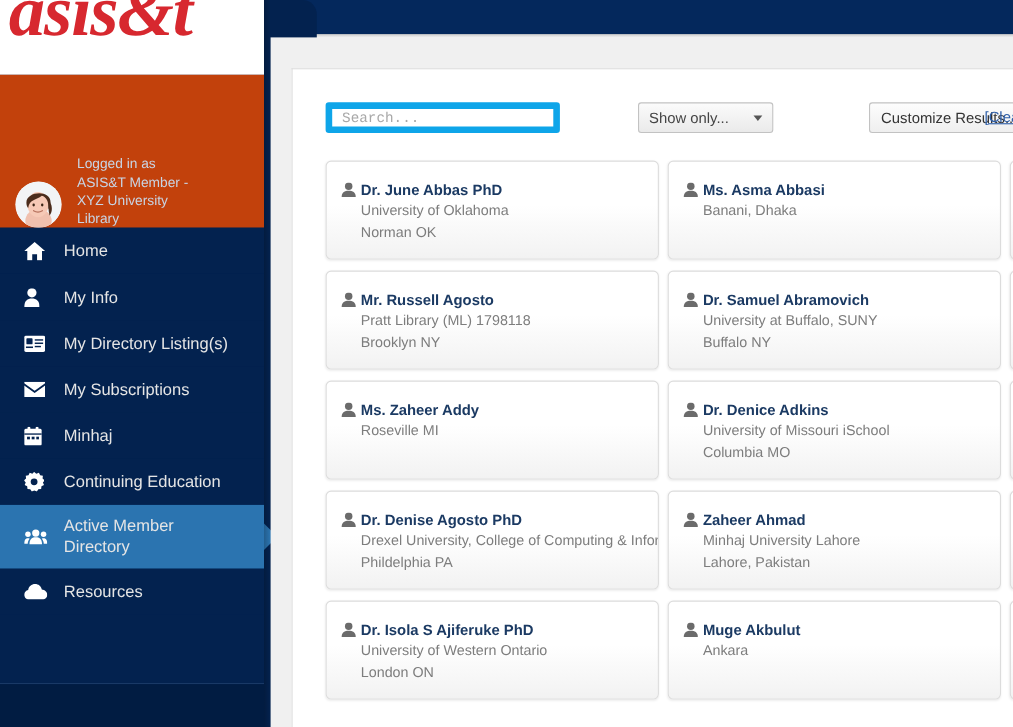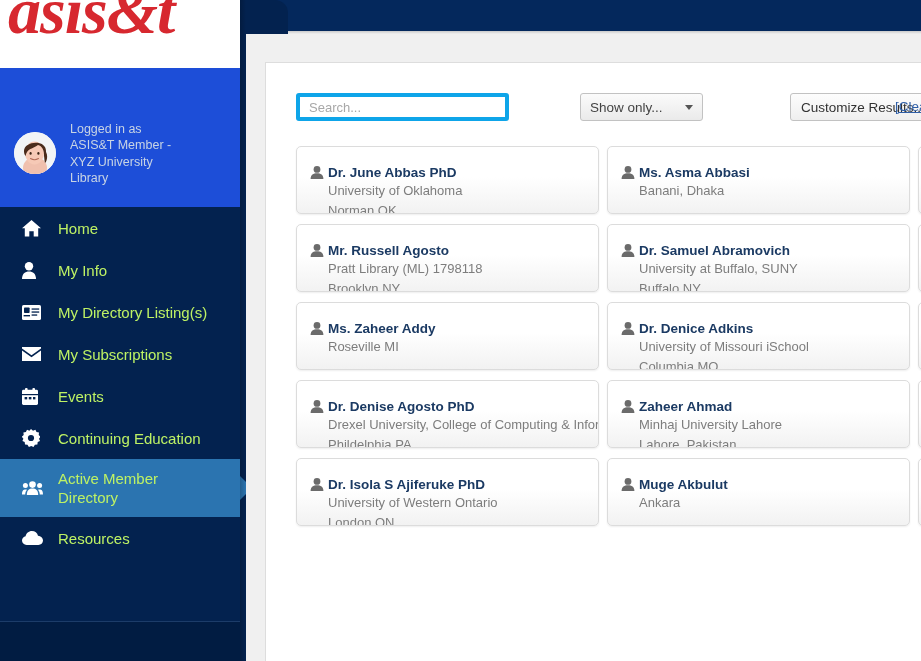--- a/index.html
+++ b/index.html
@@ -67,23 +67,23 @@
     letter-spacing: -1px;
     color: #d7282f;
     line-height: 1;
     white-space: nowrap;
   }
 
   .userbox {
     position: absolute;
     left: 0; top: 68px;
     width: 240px; height: 139px;
-    background: #1d4ed8;
+    background: #c2410c;
     display: flex;
-    align-items: center;
+    align-items: flex-end;
     padding: 30px 12px 0 14px;
   }
   .avatar {
     width: 42px; height: 42px;
     border-radius: 50%;
     flex: 0 0 42px;
     background: #f4f6f8;
     position: relative;
     overflow: hidden;
     margin-top: 1px;
@@ -103,21 +103,21 @@
     position: absolute;
     left: 0; top: 207px;
     width: 240px;
   }
   .navitem {
     position: relative;
     display: flex;
     align-items: center;
     min-height: 42px;
     padding: 10px 12px 10px 22px;
-    color: #bef264;
+    color: #e5e5e5;
     font-size: 15px;
     background: #03224f;
     cursor: pointer;
   }
   .navitem .nav-ico {
     flex: 0 0 26px;
     width: 26px;
     height: 20px;
     display: flex;
     align-items: center;
@@ -177,25 +177,25 @@
 
   .toolbar {
     position: relative;
     height: 34px;
     margin-bottom: 19px;
   }
   .search-input {
     position: absolute;
     left: 0; top: 0;
     width: 213px; height: 28px;
-    border: 4px solid #0ea5e9;
+    border: 6px solid #0ea5e9;
     border-radius: 3px;
     background: #ffffff;
     padding: 0 9px;
-    font-family: Liberation Sans, sans-serif;
+    font-family: Liberation Mono, monospace;
     font-size: 13px;
     color: #555555;
     outline: none;
   }
   .search-input::placeholder { color: #a8a8a8; }
 
   .show-only {
     position: absolute;
     left: 284px; top: 0;
     width: 123px; height: 28px;
@@ -256,21 +256,21 @@
     top: 0;
     width: 303px;
   }
   .col-1 { left: 0; }
   .col-2 { left: 311px; }
   .col-3 { left: 622px; }
 
   .card {
     position: relative;
     width: 303px;
-    height: 68px;
+    height: 90px;
     margin-bottom: 10px;
     border: 1px solid #dcdcdc;
     border-radius: 5px;
     background: linear-gradient(to bottom, #ffffff 0%, #ffffff 45%, #f2f2f2 100%);
     box-shadow: 0 1px 2px rgba(0,0,0,0.07);
     padding: 17px 10px 0 13px;
     overflow: hidden;
   }
   .card-name {
     font-size: 13.5px;
@@ -375,21 +375,21 @@
             <svg width="16" height="17" viewBox="0 0 16 17">
               <rect x="0" y="1.8" width="16" height="15.2" rx="1.4"></rect>
               <rect x="0" y="6" width="16" height="1.2" fill="#03224f"></rect>
               <rect x="3" y="0" width="2.6" height="4" rx="1"></rect>
               <rect x="10.4" y="0" width="2.6" height="4" rx="1"></rect>
               <rect x="2.6" y="9" width="2.6" height="2.4" fill="#03224f"></rect>
               <rect x="6.8" y="9" width="2.6" height="2.4" fill="#03224f"></rect>
               <rect x="11" y="9" width="2.4" height="2.4" fill="#03224f"></rect>
             </svg>
           </span>
-          <span class="nav-label">Events</span>
+          <span class="nav-label">Minhaj</span>
         </div>
         <div class="navitem">
           <span class="nav-ico">
             <svg width="18" height="18" viewBox="0 0 18 18">
               <path d="M9 0 l2 1.7 2.4-0.9 1.1 2.3 2.5 0.4 -0.3 2.5 1.9 1.7 -1.6 2 1 2.3 -2.3 1.1 -0.3 2.5 -2.5 0.2 -1.4 2.1 -2.3-1 -2.3 1 -1.4-2.1 -2.5-0.2 -0.3-2.5 -2.3-1.1 1-2.3 -1.6-2 1.9-1.7 -0.3-2.5 2.5-0.4 1.1-2.3 2.4 0.9 Z"></path>
               <circle cx="9" cy="9" r="3.1" fill="#03224f"></circle>
             </svg>
           </span>
           <span class="nav-label">Continuing Education</span>
         </div>

